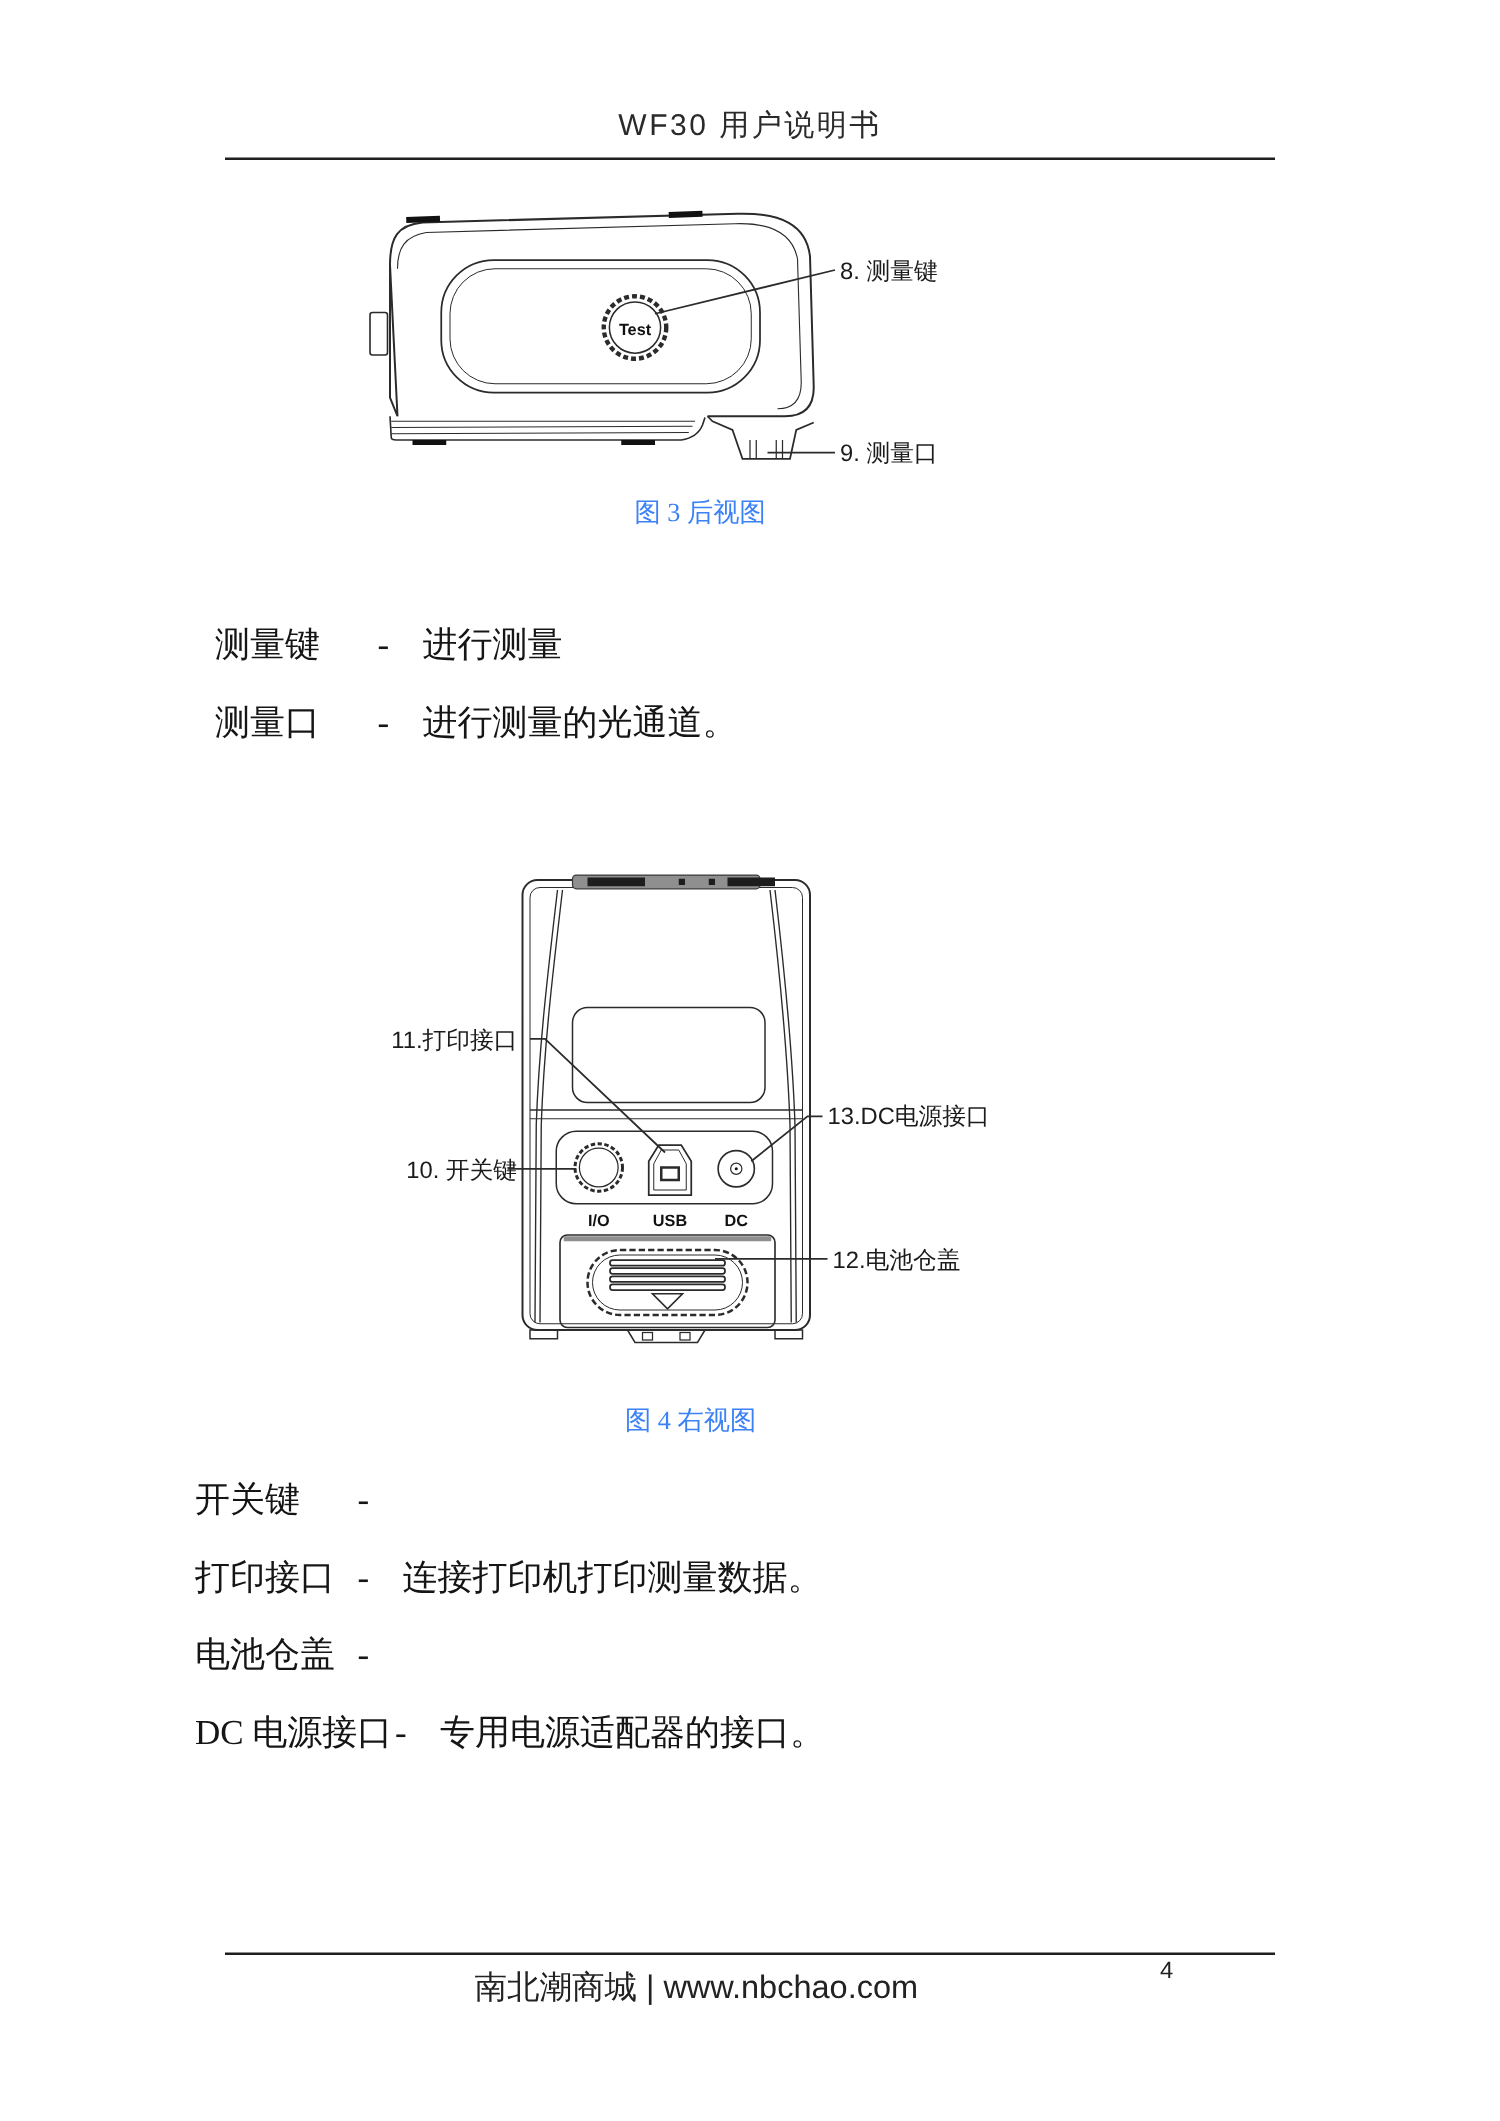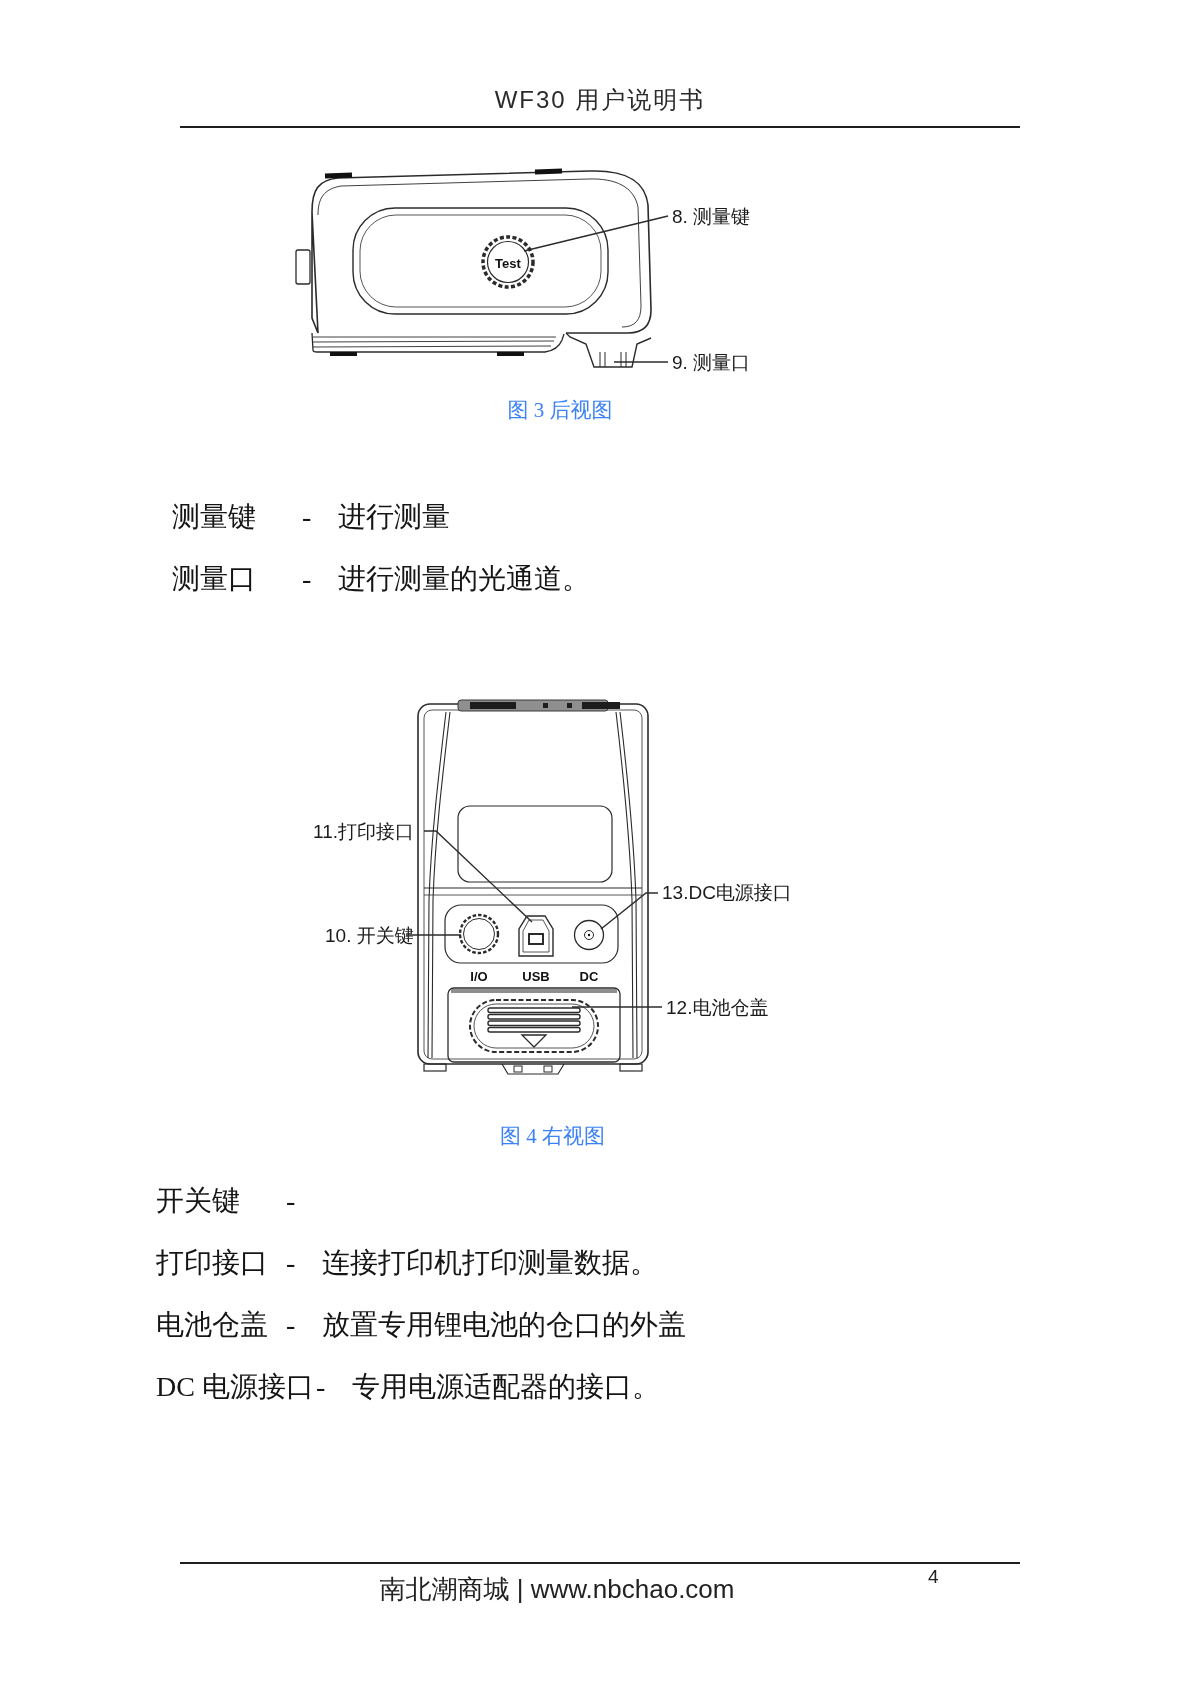--- a/index.html
+++ b/index.html
@@ -150,21 +150,20 @@
       <span class="dash">-</span>
     </div>
     <div class="defrow">
       <span class="term">打印接口</span>
       <span class="dash">-</span>
       <span class="desc">连接打印机打印测量数据。</span>
     </div>
     <div class="defrow">
       <span class="term">电池仓盖</span>
       <span class="dash">-</span>
-      <span class="desc">放置专用锂电池的仓口的外盖</span>
     </div>
     <div class="defrow">
       <span class="term">DC 电源接口</span>
       <span class="dash">-</span>
       <span class="desc">专用电源适配器的接口。</span>
     </div>
   </div>
 
   <div class="abs rule" style="left:180px;top:1562px;width:840px;"></div>
   <div class="abs ftr" style="left:0;top:1572px;width:1114px;">南北潮商城 | www.nbchao.com</div>

